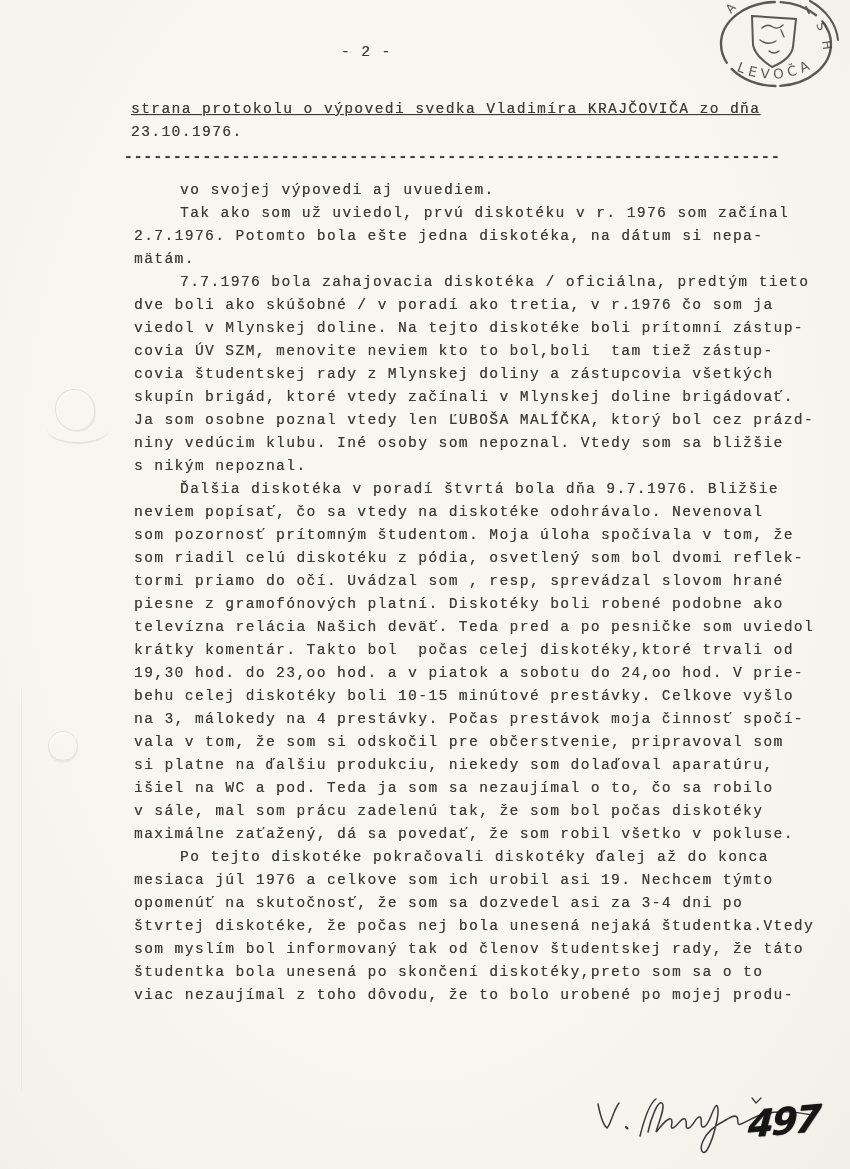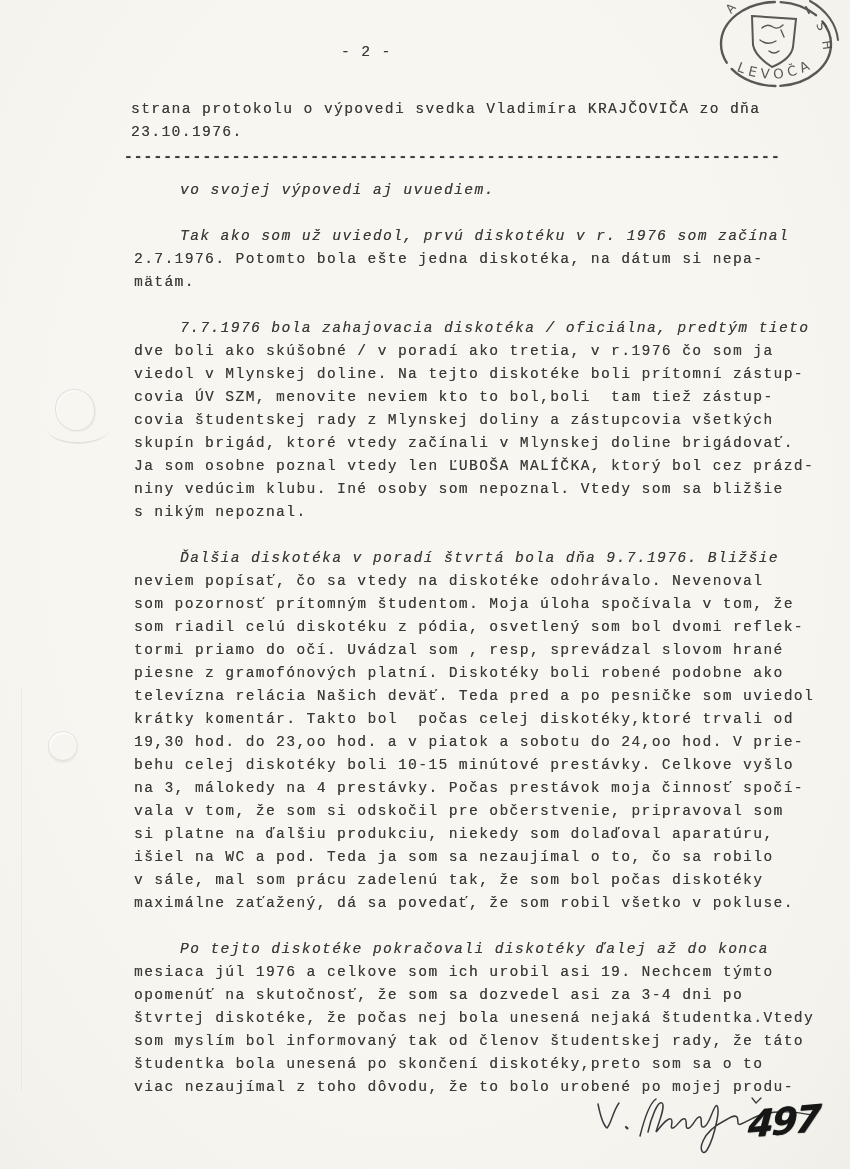--- a/index.html
+++ b/index.html
@@ -13,35 +13,35 @@
     color:#3b3a38;
   }
   .tw {
     font-size:14.5px;
     letter-spacing:1.45px;
     white-space:pre;
     text-shadow: 0.2px 0.2px 0.55px rgba(55,52,50,0.62);
   }
   .page-number { position:absolute; top:44px; left:341px; }
   .hdr { position:absolute; left:131px; }
-  .hdr-1 { top:101px; }
+  .hdr-1 { top:101px;text-decoration:underline; }
   .hdr-2 { top:124px; }
   .divider {
     position:absolute; top:146px; left:124px;
     width:680px; height:23px; line-height:23px;
     overflow:hidden;
     font-weight:bold;
     letter-spacing:1.1px;
     color:#39383d;
     text-shadow:0 0 0.8px rgba(40,38,48,0.8);
   }
   .body-text { position:absolute; top:179px; left:134px; width:692px; }
-  .para + .para { margin-top:23px; }
+  .para + .para { margin-top:0; }
   .tline { height:23px; line-height:23px; }
-  .tline.indent { padding-left:46px;font-style:italic; }
+  .tline.indent { padding-left:46px; }
 
   
   .emboss-a {
     position:absolute; left:55px; top:389px; width:38px; height:40px;
     border:1px solid rgba(110,108,98,0.16);
     border-radius:48% 52% 46% 54%;
     box-shadow: inset 1px 1px 2px rgba(255,255,255,0.85), 1px 1px 1px rgba(150,148,138,0.10);
   }
   .emboss-a2 {
     position:absolute; left:47px; top:414px; width:62px; height:28px;

